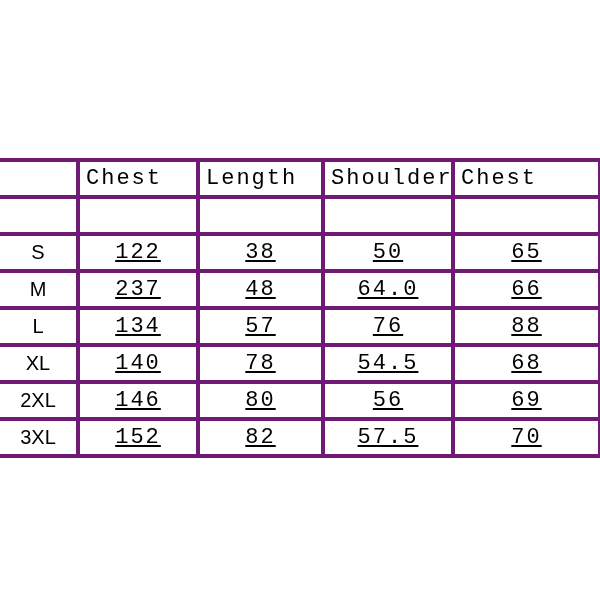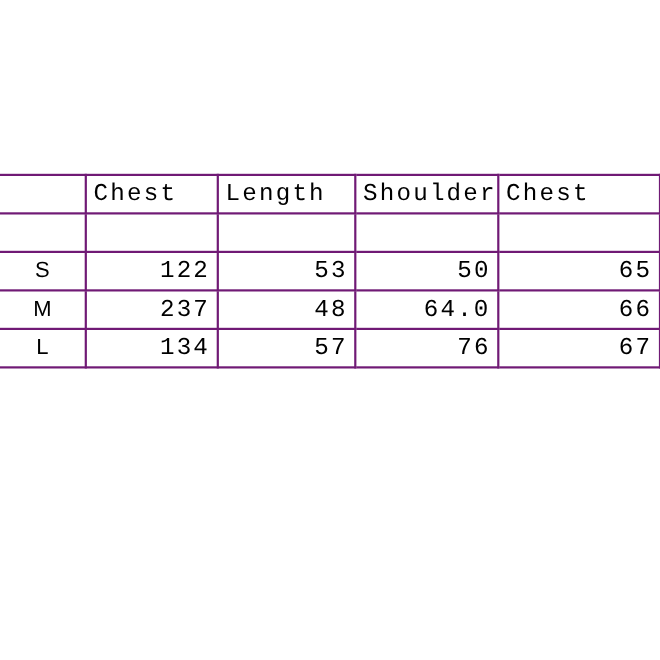--- a/index.html
+++ b/index.html
@@ -17,35 +17,35 @@
     left: 0;
     top: 158px;
     width: 600px;
   }
   table {
     border-collapse: collapse;
     width: 600px;
     table-layout: fixed;
   }
   td {
-    border: 2px solid #701a75;
+    border: 4px solid #701a75;
     height: 33px;
     padding: 0 6px 0 6px;
     vertical-align: middle;
     white-space: nowrap;
     overflow: hidden;
   }
   col.c0 { width: 78px; }
   col.c1 { width: 120px; }
   col.c2 { width: 125px; }
   col.c3 { width: 130px; }
   col.c4 { width: 147px; }
   .hdr { text-align: left; letter-spacing: 2px; }
   .size { text-align: center; font-family: Arial, Helvetica, sans-serif; font-size: 20px; }
-  .num { text-align: right; letter-spacing: 2px; }
+  .num { text-align: center; letter-spacing: 2px; text-decoration: underline; }
   .blankrow td { }
   
   td:first-child { border-left: none; }
   
 </style>
 </head>
 <body>
 
 <div class="sheet">
 <table>
@@ -67,33 +67,54 @@
   <tr class="blankrow">
     <td></td>
     <td></td>
     <td></td>
     <td></td>
     <td></td>
   </tr>
   <tr>
     <td class="size">S</td>
     <td class="num">122</td>
-    <td class="num">53</td>
+    <td class="num">38</td>
     <td class="num">50</td>
     <td class="num">65</td>
   </tr>
   <tr>
     <td class="size">M</td>
     <td class="num">237</td>
     <td class="num">48</td>
     <td class="num">64.0</td>
     <td class="num">66</td>
   </tr>
   <tr>
     <td class="size">L</td>
     <td class="num">134</td>
     <td class="num">57</td>
     <td class="num">76</td>
-    <td class="num">67</td>
+    <td class="num">88</td>
+  </tr>
+  <tr>
+    <td class="size">XL</td>
+    <td class="num">140</td>
+    <td class="num">78</td>
+    <td class="num">54.5</td>
+    <td class="num">68</td>
+  </tr>
+  <tr>
+    <td class="size">2XL</td>
+    <td class="num">146</td>
+    <td class="num">80</td>
+    <td class="num">56</td>
+    <td class="num">69</td>
+  </tr>
+  <tr>
+    <td class="size">3XL</td>
+    <td class="num">152</td>
+    <td class="num">82</td>
+    <td class="num">57.5</td>
+    <td class="num">70</td>
   </tr>
 </tbody>
     </table>
 </div>
 
 </body></html>

